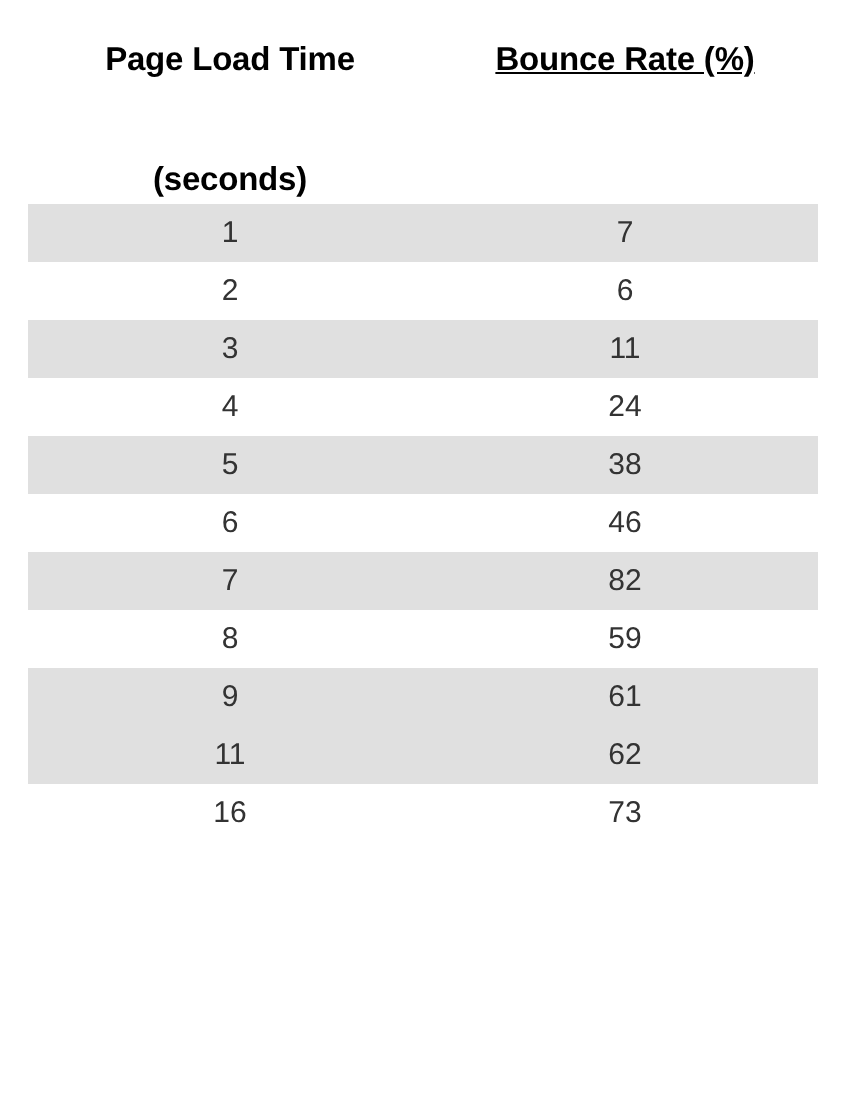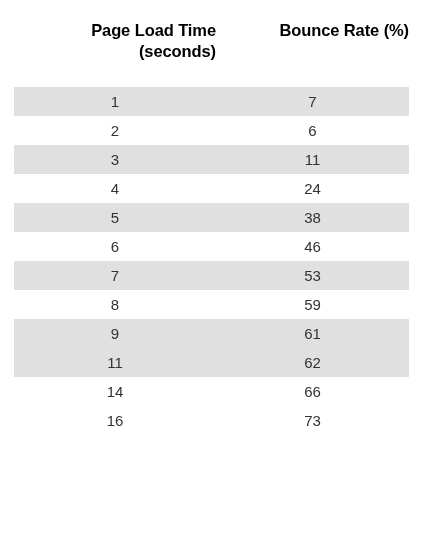--- a/index.html
+++ b/index.html
@@ -38,28 +38,27 @@
     color: #000000;
     font-size: 16.5px;
     line-height: 21px;
     text-align: center;
     vertical-align: top;
     letter-spacing: -0.1px;
   }
   thead th .hdr-inner {
     display: block;
     padding-top: 20px;
-    padding-bottom: 25px;
-    text-align: right;
+    padding-bottom: 1px;
   }
   thead th .hdr-l1 { display: block; white-space: nowrap; }
-  thead th .hdr-l2 { display: block; white-space: nowrap; }
+  thead th .hdr-l2 { display: block; white-space: nowrap; margin-top: 39px; }
 
   th.col-load   { width: 202px; }
-  th.col-bounce { width: 193px; }
+  th.col-bounce { width: 193px; text-decoration: underline; }
 
   
   tbody tr {
     height: 29px;
   }
   tbody tr.striped {
     background: #e0e0e0;
   }
   tbody tr.plain {
     background: #ffffff;
@@ -118,37 +117,33 @@
       <tr class="striped">
         <td class="cell-load">5</td>
         <td class="cell-bounce">38</td>
       </tr>
       <tr class="plain">
         <td class="cell-load">6</td>
         <td class="cell-bounce">46</td>
       </tr>
       <tr class="striped">
         <td class="cell-load">7</td>
-        <td class="cell-bounce">53</td>
+        <td class="cell-bounce">82</td>
       </tr>
       <tr class="plain">
         <td class="cell-load">8</td>
         <td class="cell-bounce">59</td>
       </tr>
       <tr class="striped">
         <td class="cell-load">9</td>
         <td class="cell-bounce">61</td>
       </tr>
       <tr class="striped">
         <td class="cell-load">11</td>
         <td class="cell-bounce">62</td>
       </tr>
       <tr class="plain">
-        <td class="cell-load">14</td>
-        <td class="cell-bounce">66</td>
-      </tr>
-      <tr class="plain">
         <td class="cell-load">16</td>
         <td class="cell-bounce">73</td>
       </tr>
     </tbody>
   </table>
 </div>
 
 </body></html>

